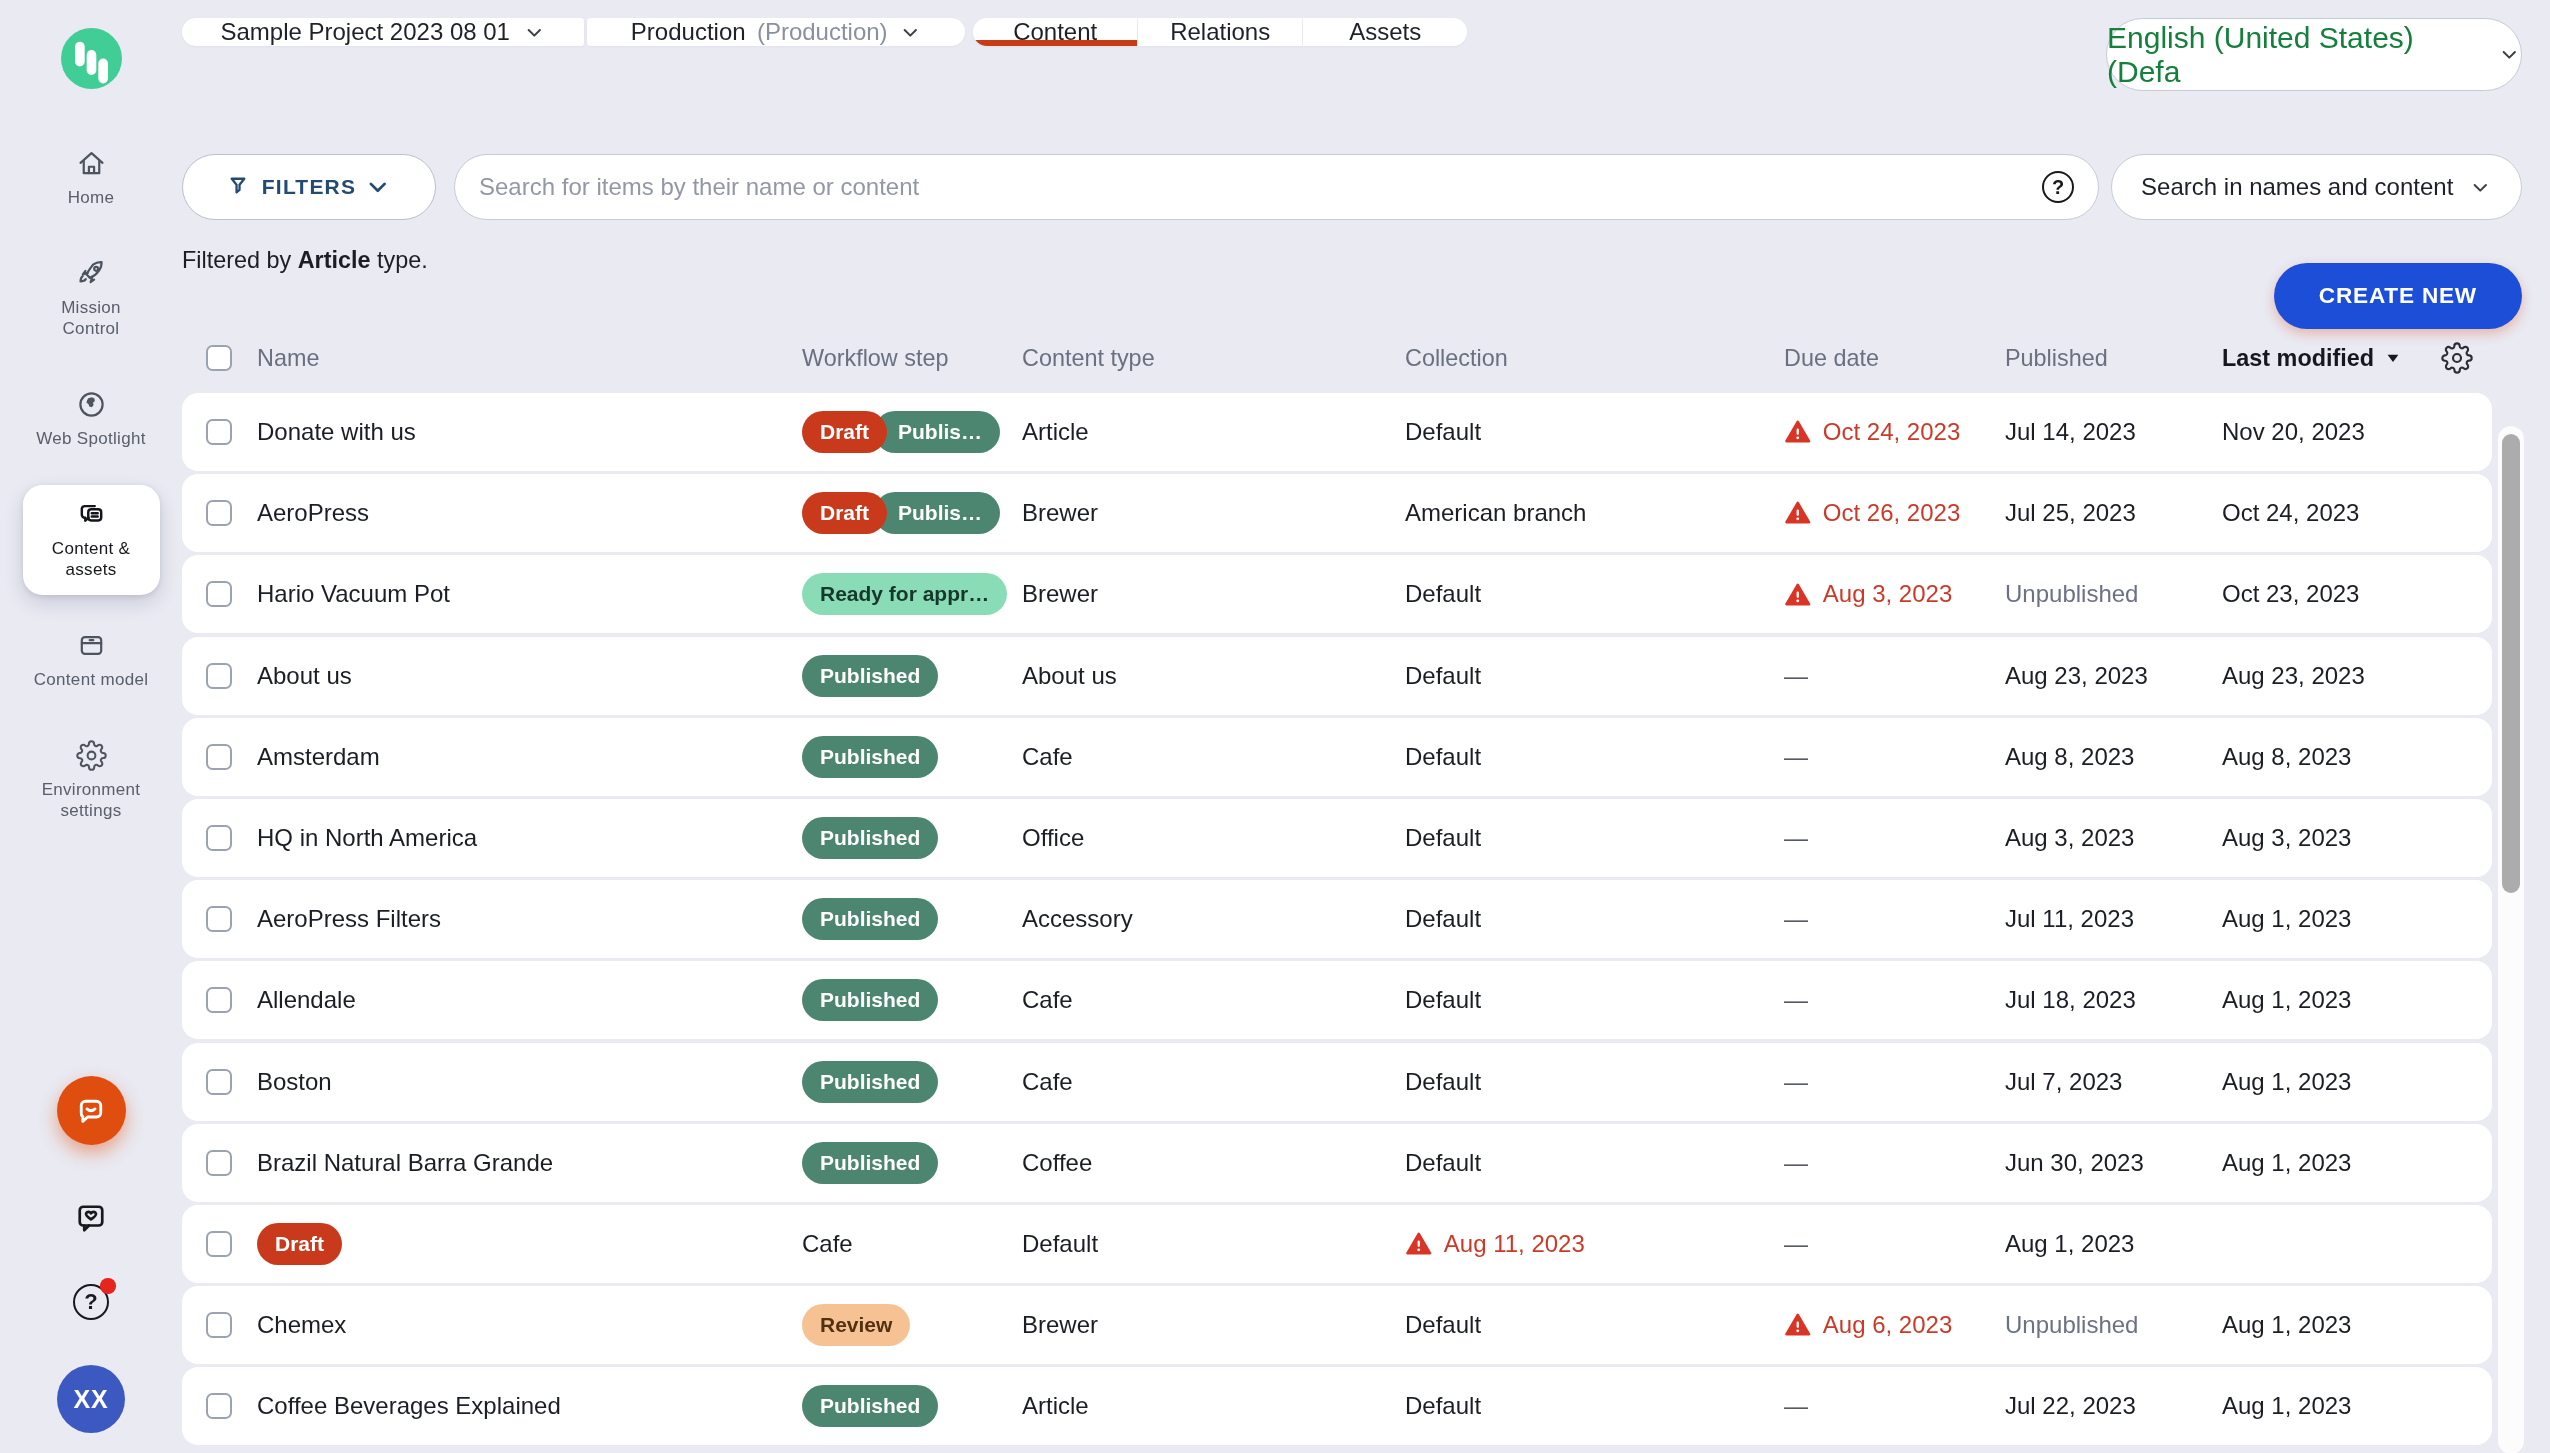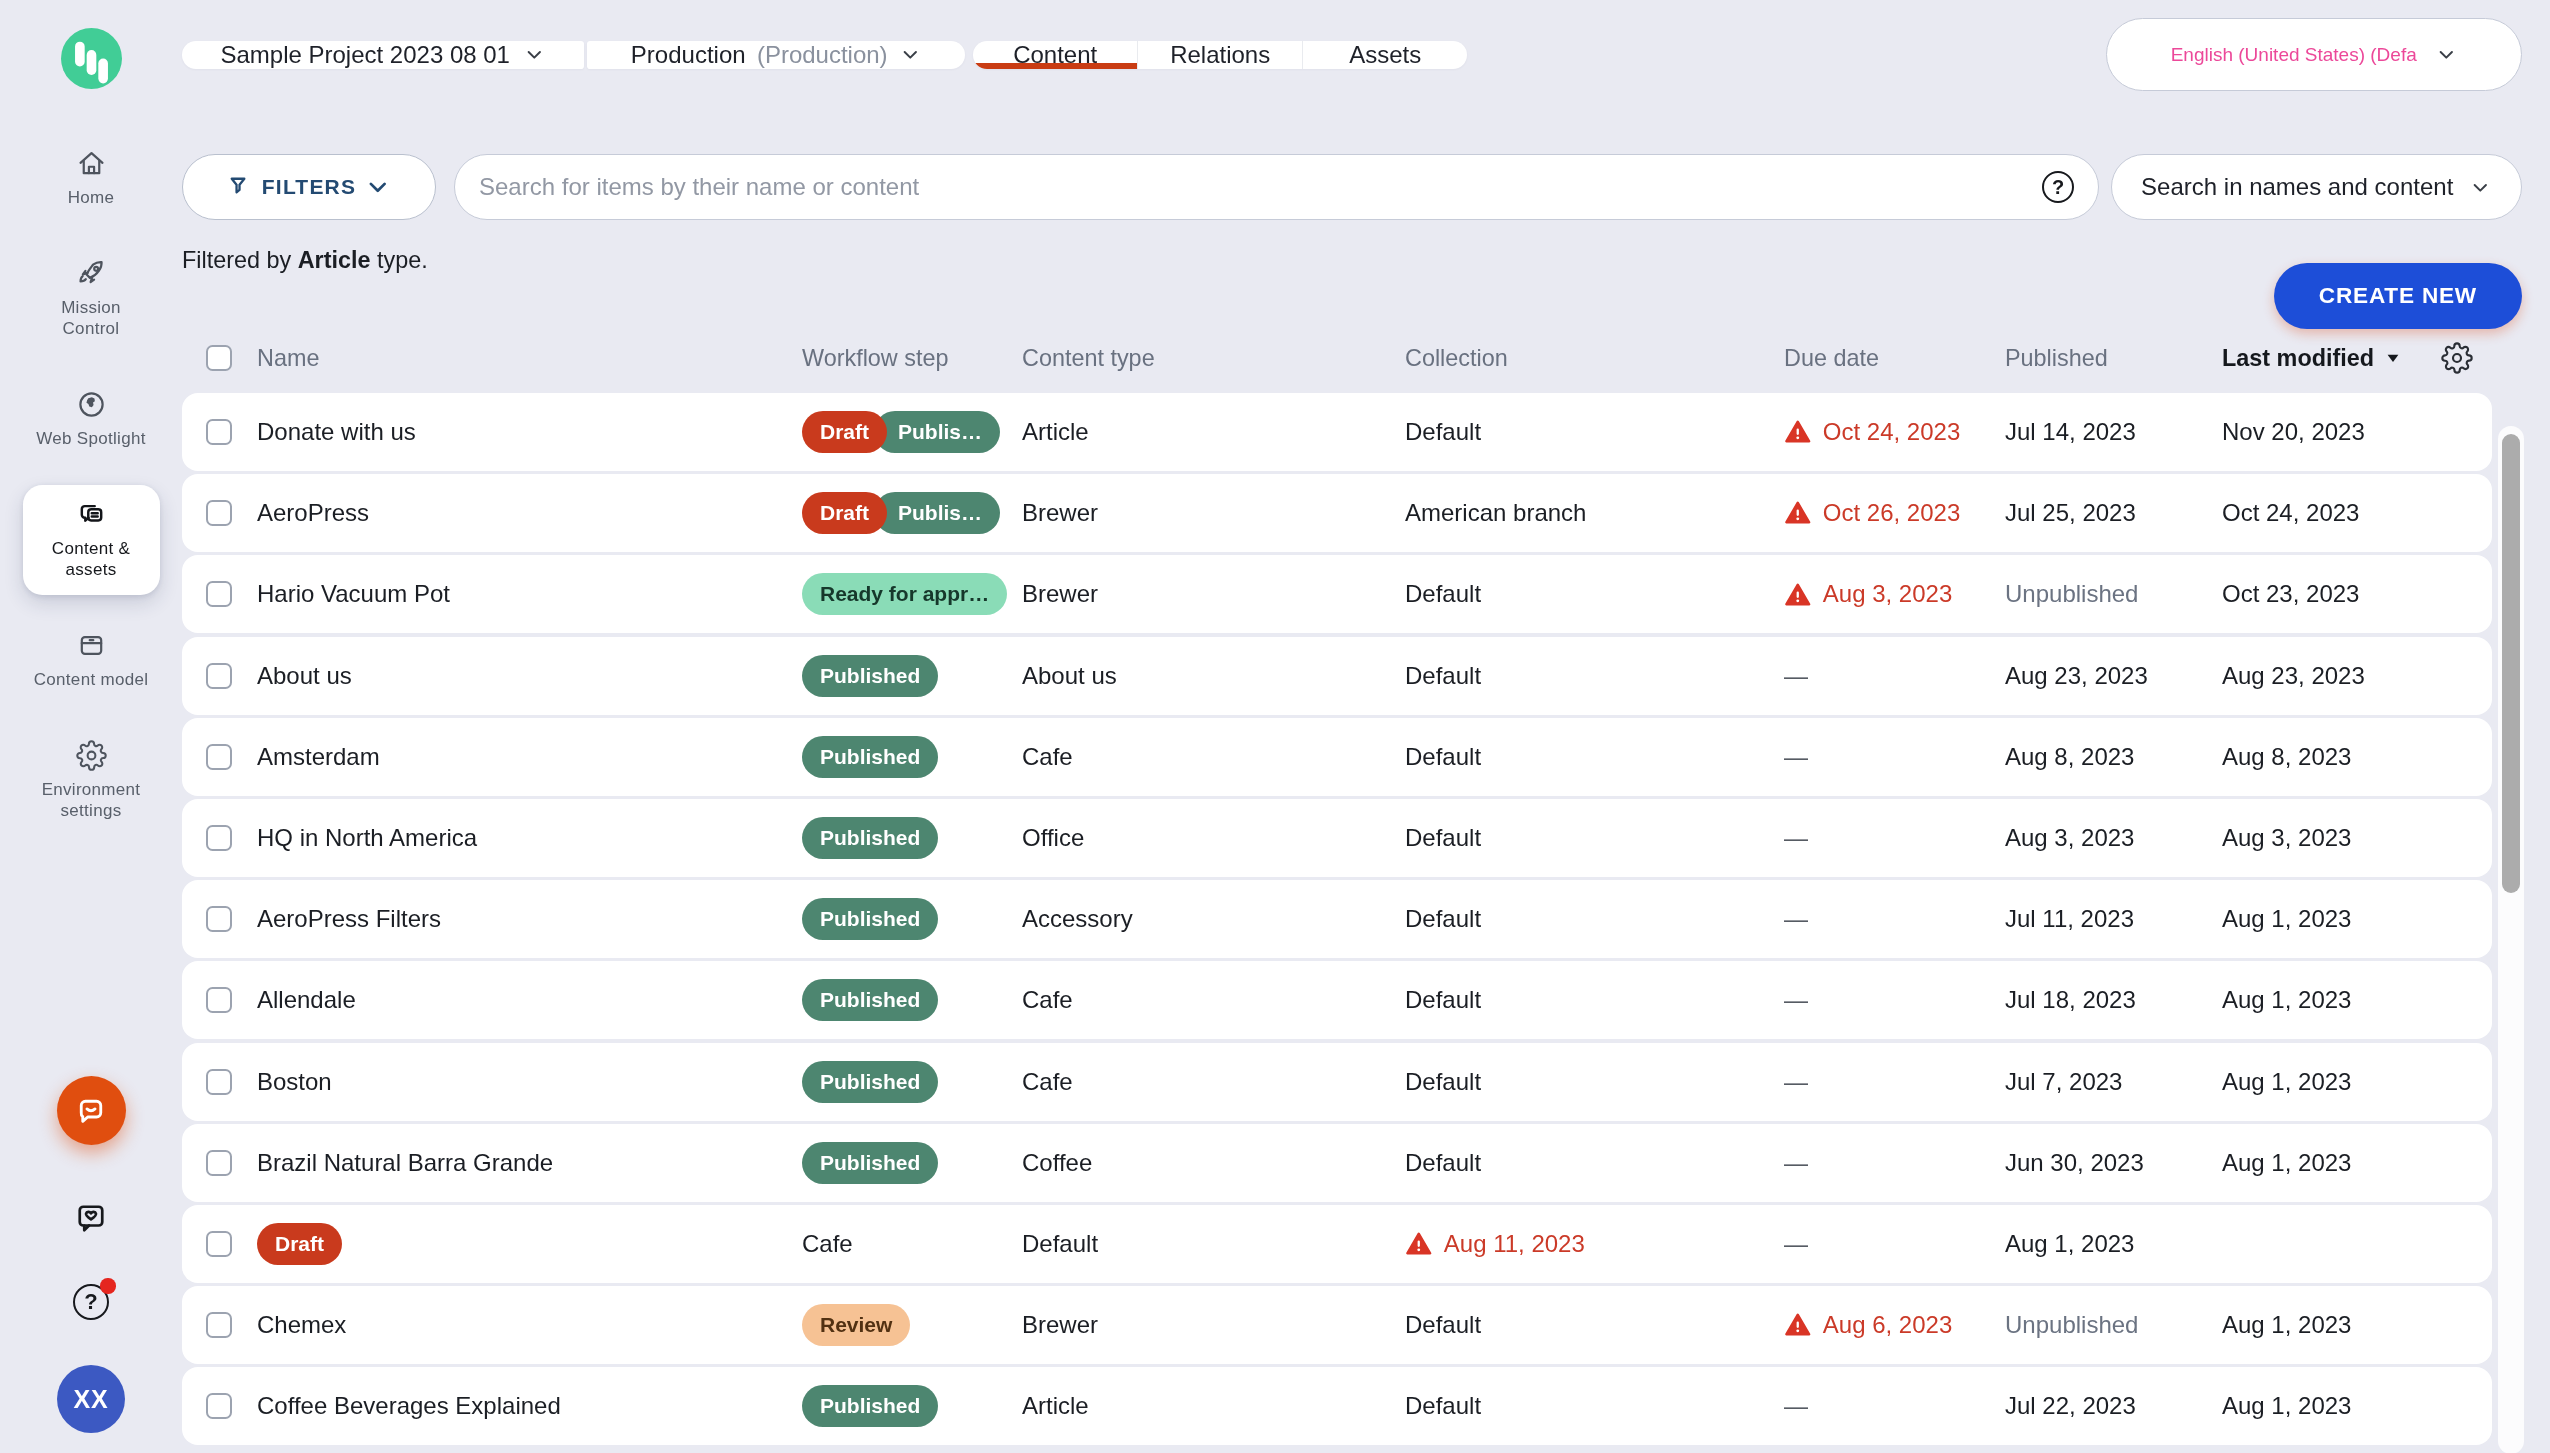--- a/index.html
+++ b/index.html
@@ -57,21 +57,21 @@
   }
   .avatar {
     margin-top:45px; width:68px; height:68px; border-radius:50%;
     background:#3C59C2; color:#fff; font-weight:bold; font-size:25px;
     display:flex; align-items:center; justify-content:center; letter-spacing:0.8px; cursor:pointer;
   }
 
   
   .main { position:absolute; left:166px; top:0; width:2385px; height:1454px; padding:18px 29px 0 16px; }
 
-  .topbar { display:flex; align-items:center; height:73px; }
+  .topbar { display:flex; align-items:flex-start; height:73px; }
   .card {
     background:#fff; border-radius:14.5px; display:flex; align-items:center;
     box-shadow:0 0.8px 2.4px rgba(30,40,80,.05);
   }
   .project-select { width:402px; justify-content:center; gap:13px; cursor:pointer; border-radius:14.5px 3.2px 3.2px 14.5px; }
   .env-select { width:378px; margin-left:3.2px; justify-content:center; gap:11.3px; cursor:pointer; border-radius:3.2px 14.5px 14.5px 3.2px; }
   .topbar-text { font-size:24px; color:#1E2129; }
   .env-type { font-size:24px; color:#8A919E; }
   .chev svg { width:22.6px; height:22.6px; stroke:#3A3F47; display:block; }
 
@@ -83,21 +83,21 @@
   }
   .tab + .tab { border-left:0.8px solid #E9EBEF; }
   .tab.active::after {
     content:""; position:absolute; left:0; right:0; bottom:0; height:5.7px;
     background:#C93C13; border-bottom-left-radius:13px;
   }
   .lang-select {
     margin-left:auto; width:416px; height:73px; background:#fff;
     border:1.6px solid #C6CBD8; border-radius:807px;
     display:flex; align-items:center; justify-content:center; gap:18px; cursor:pointer;
-    font-size:19px; color:#ec4899;
+    font-size:30px; color:#15803d;
   }
 
   
   .toolbar { margin-top:63px; display:flex; height:66px; }
   .filters-btn {
     width:254px; border:1.6px solid #B9C0CE; border-radius:807px; background:#fff;
     display:flex; align-items:center; justify-content:center; gap:8px; cursor:pointer;
   }
   .filters-btn svg { width:27.5px; height:27.5px; stroke:#234A72; }
   .filters-label { font-size:21px; font-weight:bold; letter-spacing:1.2px; color:#234A72; }

